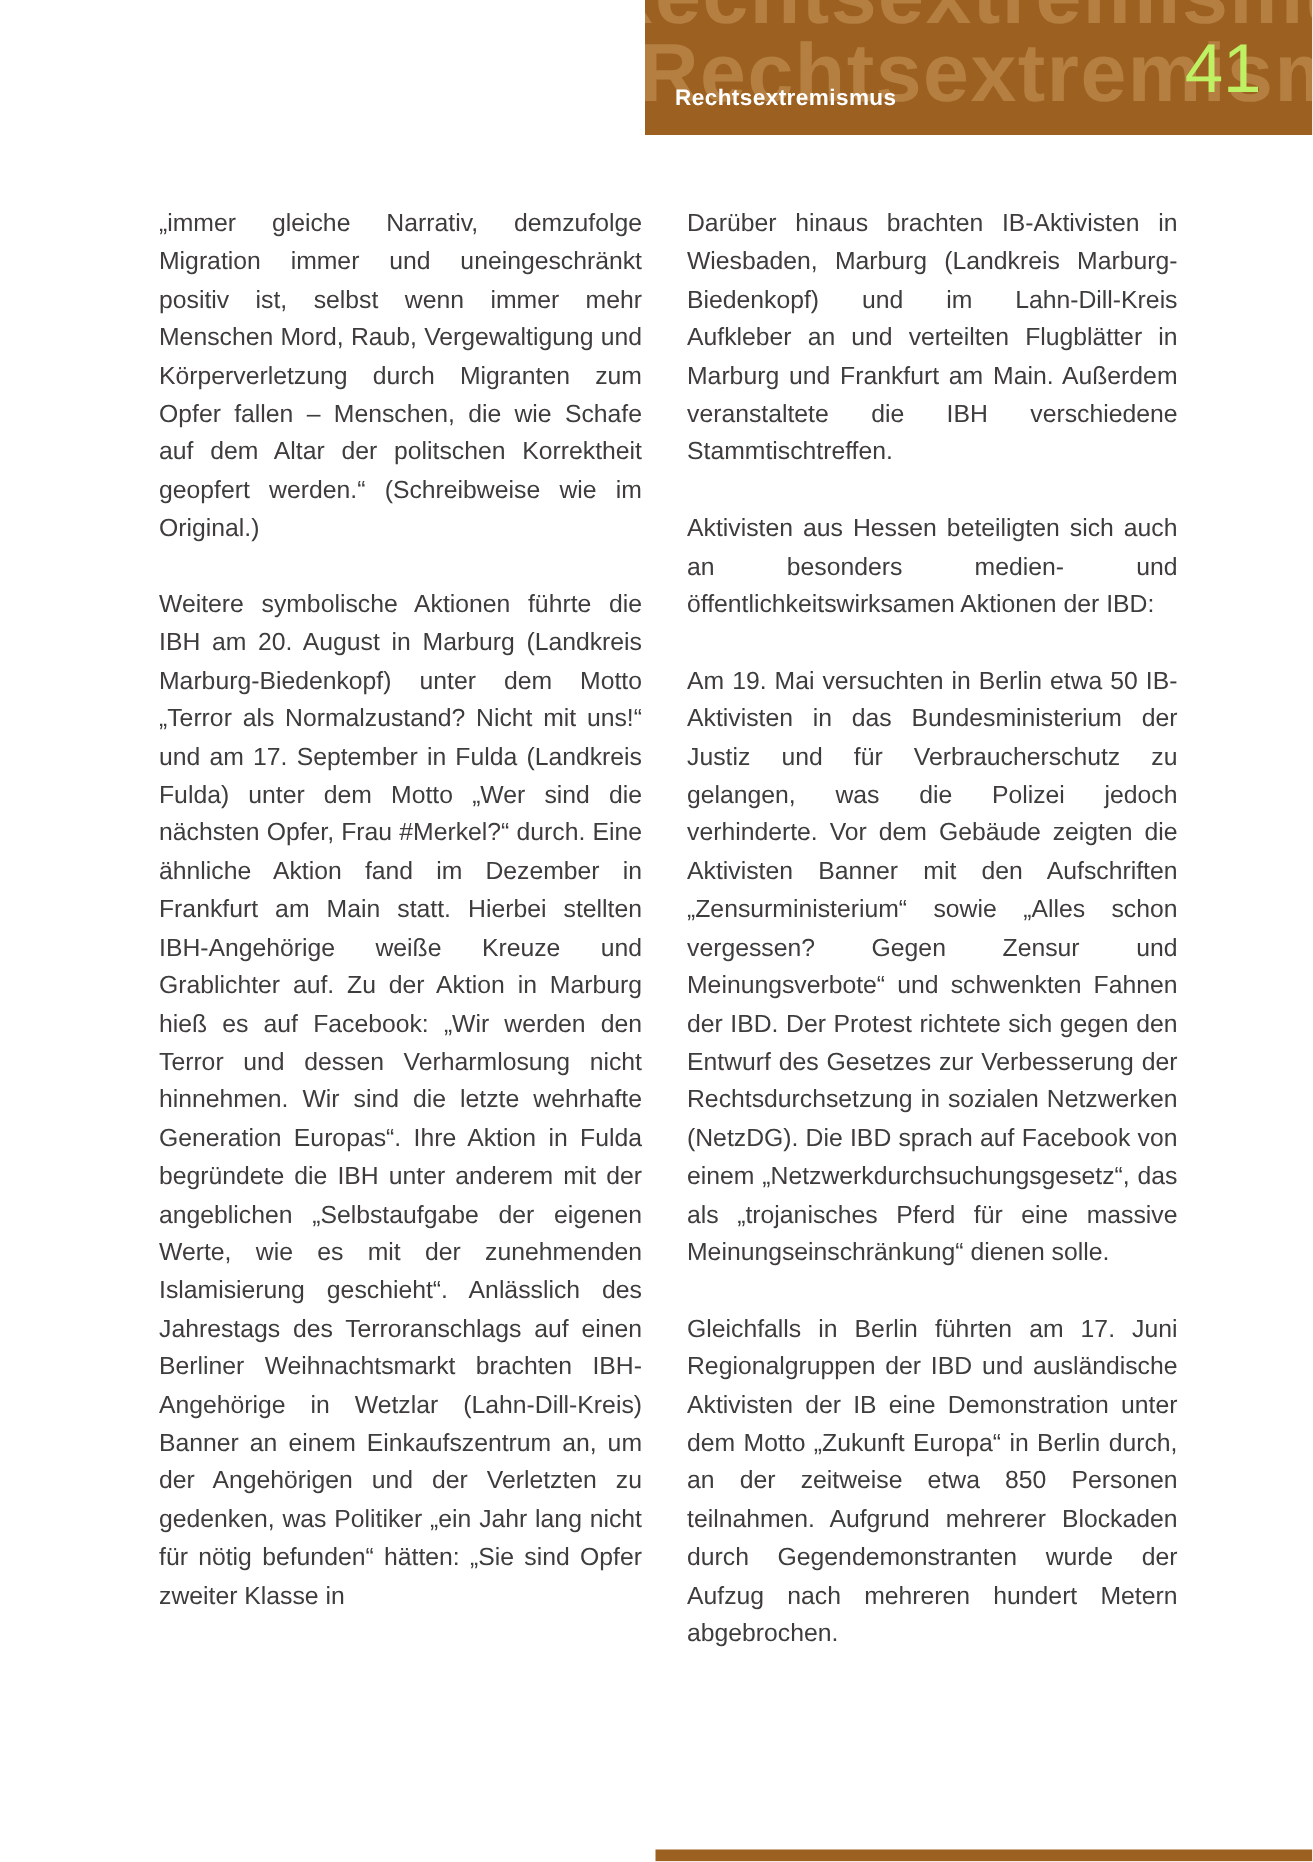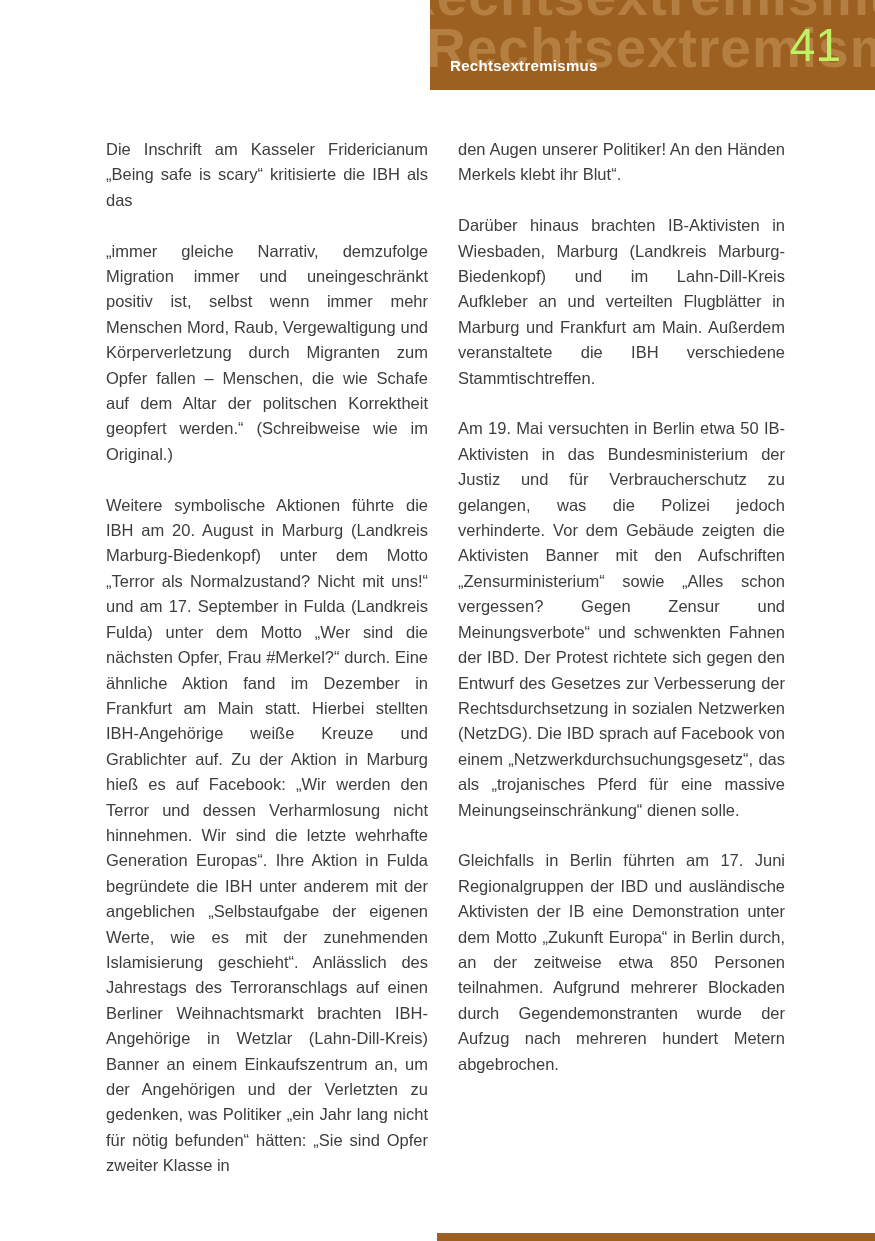--- a/index.html
+++ b/index.html
@@ -88,26 +88,25 @@
 <div class="page">
 
   <div class="header-bar">
     <span class="watermark wm1">Rechtsextremismus</span>
     <span class="watermark wm2">Rechtsextremismus</span>
     <span class="section-label">Rechtsextremismus</span>
     <span class="page-number">41</span>
   </div>
 
   <div id="col-left" class="col col-left">
-      <p lang="de"><span>Die Inschrift am Kasseler Fridericianum „Being safe is scary“ kritisierte die IBH als das</span></p>
       <p lang="de"><span class="italic">„immer gleiche Narrativ, demzufolge Migration immer und uneingeschränkt positiv ist, selbst wenn immer mehr Menschen Mord, Raub, Vergewaltigung und Körperverletzung durch Migranten zum Opfer fallen – Menschen, die wie Schafe auf dem Altar der politschen Korrektheit geopfert werden.“ </span><span>(Schreibweise wie im Original.)</span></p>
       <p lang="de"><span>Weitere symbolische Aktionen führte die IBH am 20. August in Marburg (Landkreis Marburg-Biedenkopf) unter dem Motto „Terror als Normalzustand? Nicht mit uns!“ und am 17. September in Fulda (Landkreis Fulda) unter dem Motto „Wer sind die nächsten Opfer, Frau #Merkel?“ durch. Eine ähnliche Aktion fand im Dezember in Frankfurt am Main statt. Hierbei stellten IBH-Angehörige weiße Kreuze und Grablichter auf. Zu der Aktion in Marburg hieß es auf Facebook: „Wir werden den Terror und dessen Verharmlosung nicht hinnehmen. Wir sind die letzte wehrhafte Generation Europas“. Ihre Aktion in Fulda begründete die IBH unter anderem mit der angeblichen „Selbstaufgabe der eigenen Werte, wie es mit der zunehmenden Islamisierung geschieht“. Anlässlich des Jahrestags des Terroranschlags auf einen Berliner Weihnachtsmarkt brachten IBH-Angehörige in Wetzlar (Lahn-Dill-Kreis) Banner an einem Einkaufszentrum an, um der Angehörigen und der Verletzten zu gedenken, was Politiker „ein Jahr lang nicht für nötig befunden“ hätten: „Sie sind Opfer zweiter Klasse in</span></p>
     </div>
   <div id="col-right" class="col col-right">
-      <p lang="de"><span>den Augen unserer Politiker! An den Händen Merkels klebt ihr Blut“.</span></p>
       <p lang="de"><span>Darüber hinaus brachten IB-Aktivisten in Wiesbaden, Marburg (Landkreis Marburg-Biedenkopf) und im Lahn-Dill-Kreis Aufkleber an und verteilten Flugblätter in Marburg und Frankfurt am Main. Außerdem veranstaltete die IBH verschiedene Stammtischtreffen.</span></p>
+      <p lang="de"><span>Aktivisten aus Hessen beteiligten sich auch an besonders medien- und öffentlichkeitswirksamen Aktionen der IBD:</span></p>
       <p lang="de"><span>Am 19. Mai versuchten in Berlin etwa 50 IB-Aktivisten in das Bundesministerium der Justiz und für Verbraucherschutz zu gelangen, was die Polizei jedoch verhinderte. Vor dem Gebäude zeigten die Aktivisten Banner mit den Aufschriften „Zensurministerium“ sowie „Alles schon vergessen? Gegen Zensur und Meinungsverbote“ und schwenkten Fahnen der IBD. Der Protest richtete sich gegen den Entwurf des Gesetzes zur Verbesserung der Rechtsdurchsetzung in sozialen Netzwerken (NetzDG). Die IBD sprach auf Facebook von einem „Netzwerkdurchsuchungsgesetz“, das als „trojanisches Pferd für eine massive Meinungseinschränkung“ dienen solle.</span></p>
       <p lang="de"><span>Gleichfalls in Berlin führten am 17. Juni Regionalgruppen der IBD und ausländische Aktivisten der IB eine Demonstration unter dem Motto „Zukunft Europa“ in Berlin durch, an der zeitweise etwa 850 Personen teilnahmen. Aufgrund mehrerer Blockaden durch Gegendemonstranten wurde der Aufzug nach mehreren hundert Metern abgebrochen.</span></p>
     </div>
 
   <div class="footer-bar"></div>
 
 </div>
 
 </body></html>

